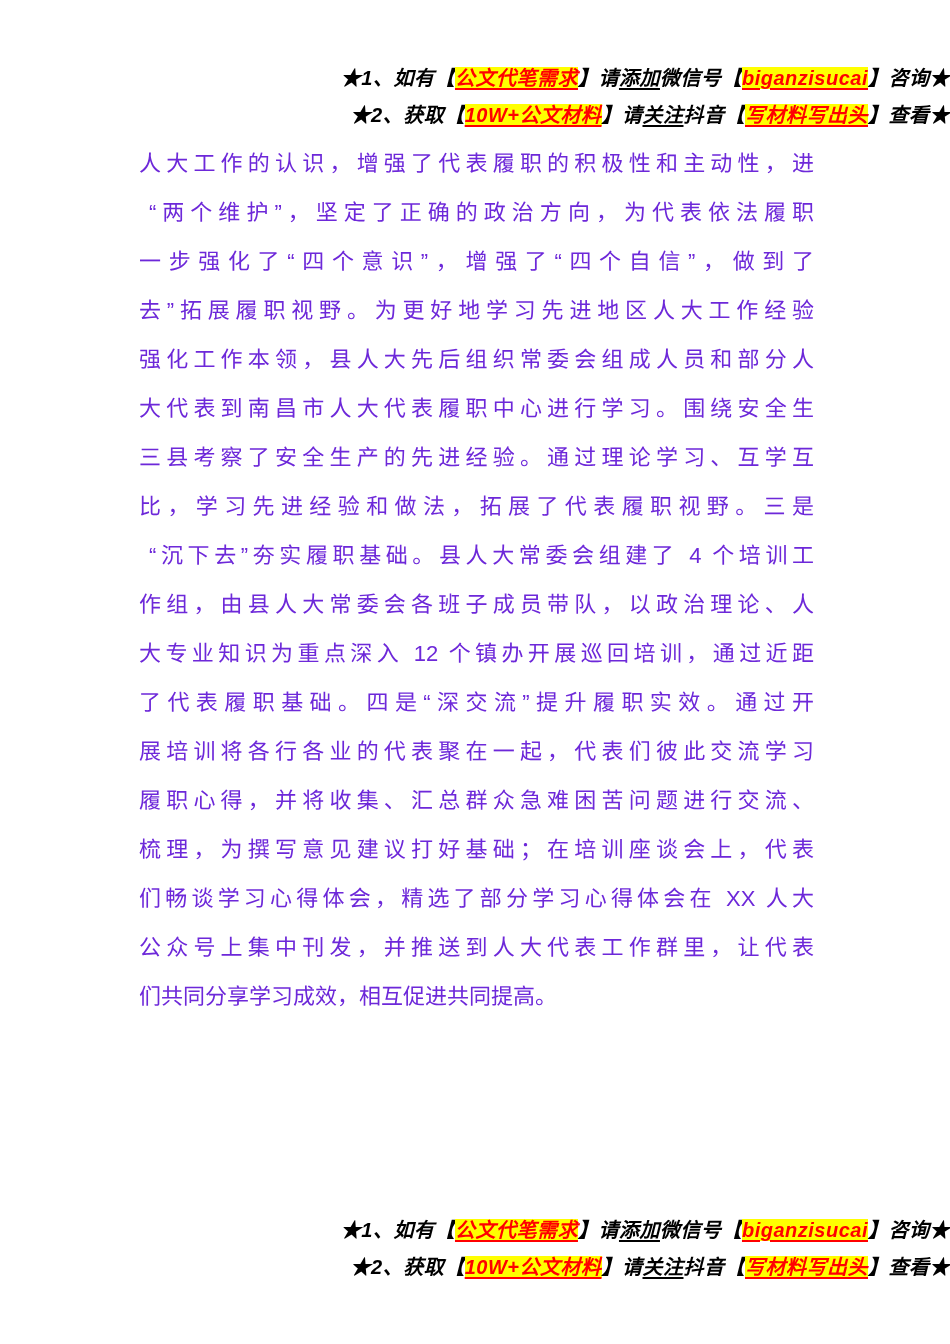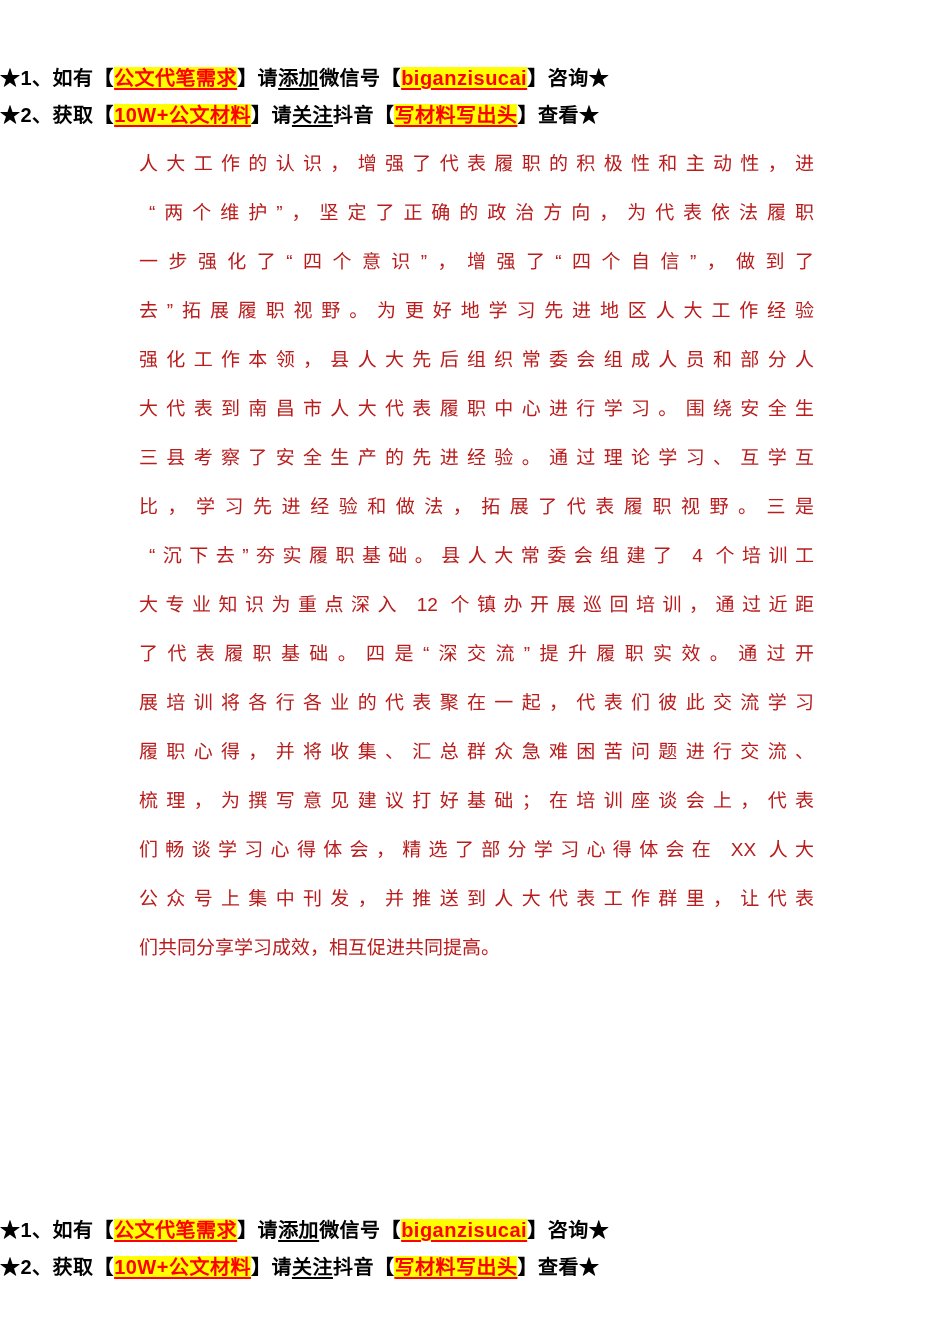--- a/index.html
+++ b/index.html
@@ -11,21 +11,22 @@
   .page {
     position: relative;
     width: 950px; height: 1344px;
     background: #ffffff;
     overflow: hidden;
     color: #000000;
   }
   
   .promo {
     position: absolute; left: 0; right: 0;
-    text-align: left;
+    text-align: right;
+    font-style: italic;
   }
   .promo-top { top: 60px; }
   .promo-bottom { top: 1212px; }
   .promo-line {
     font-size: 20px;
     font-weight: bold;
     line-height: 37px;
     letter-spacing: 0.5px;
     white-space: nowrap;
   }
@@ -45,23 +46,23 @@
     text-decoration-thickness: 2px;
     text-underline-offset: 3px;
   }
   
   .doc-body {
     position: absolute;
     top: 139px; left: 139px;
     width: 675px;
   }
   .body-line {
-    font-size: 19px;
+    font-size: 22px;
     line-height: 49px;
-    color: #b91c1c;
+    color: #6d28d9;
     text-align: justify;
     text-align-last: justify;
     text-justify: inter-character;
   }
   .body-line.quote-indent { text-indent: 10px; }
   .body-line.last { text-align-last: left; }
 </style>
 </head>
 <body>
 
@@ -75,20 +76,21 @@
   <main class="doc-body">
       <div class="body-line">人大工作的认识，增强了代表履职的积极性和主动性，进</div>
       <div class="body-line quote-indent">“两个维护”，坚定了正确的政治方向，为代表依法履职</div>
       <div class="body-line">一步强化了“四个意识”，增强了“四个自信”，做到了</div>
       <div class="body-line">去”拓展履职视野。为更好地学习先进地区人大工作经验</div>
       <div class="body-line">强化工作本领，县人大先后组织常委会组成人员和部分人</div>
       <div class="body-line">大代表到南昌市人大代表履职中心进行学习。围绕安全生</div>
       <div class="body-line">三县考察了安全生产的先进经验。通过理论学习、互学互</div>
       <div class="body-line">比，学习先进经验和做法，拓展了代表履职视野。三是</div>
       <div class="body-line quote-indent">“沉下去”夯实履职基础。县人大常委会组建了 4 个培训工</div>
+      <div class="body-line">作组，由县人大常委会各班子成员带队，以政治理论、人</div>
       <div class="body-line">大专业知识为重点深入 12 个镇办开展巡回培训，通过近距</div>
       <div class="body-line">了代表履职基础。四是“深交流”提升履职实效。通过开</div>
       <div class="body-line">展培训将各行各业的代表聚在一起，代表们彼此交流学习</div>
       <div class="body-line">履职心得，并将收集、汇总群众急难困苦问题进行交流、</div>
       <div class="body-line">梳理，为撰写意见建议打好基础；在培训座谈会上，代表</div>
       <div class="body-line">们畅谈学习心得体会，精选了部分学习心得体会在 XX 人大</div>
       <div class="body-line">公众号上集中刊发，并推送到人大代表工作群里，让代表</div>
       <div class="body-line last">们共同分享学习成效，相互促进共同提高。</div>
     </main>
 

